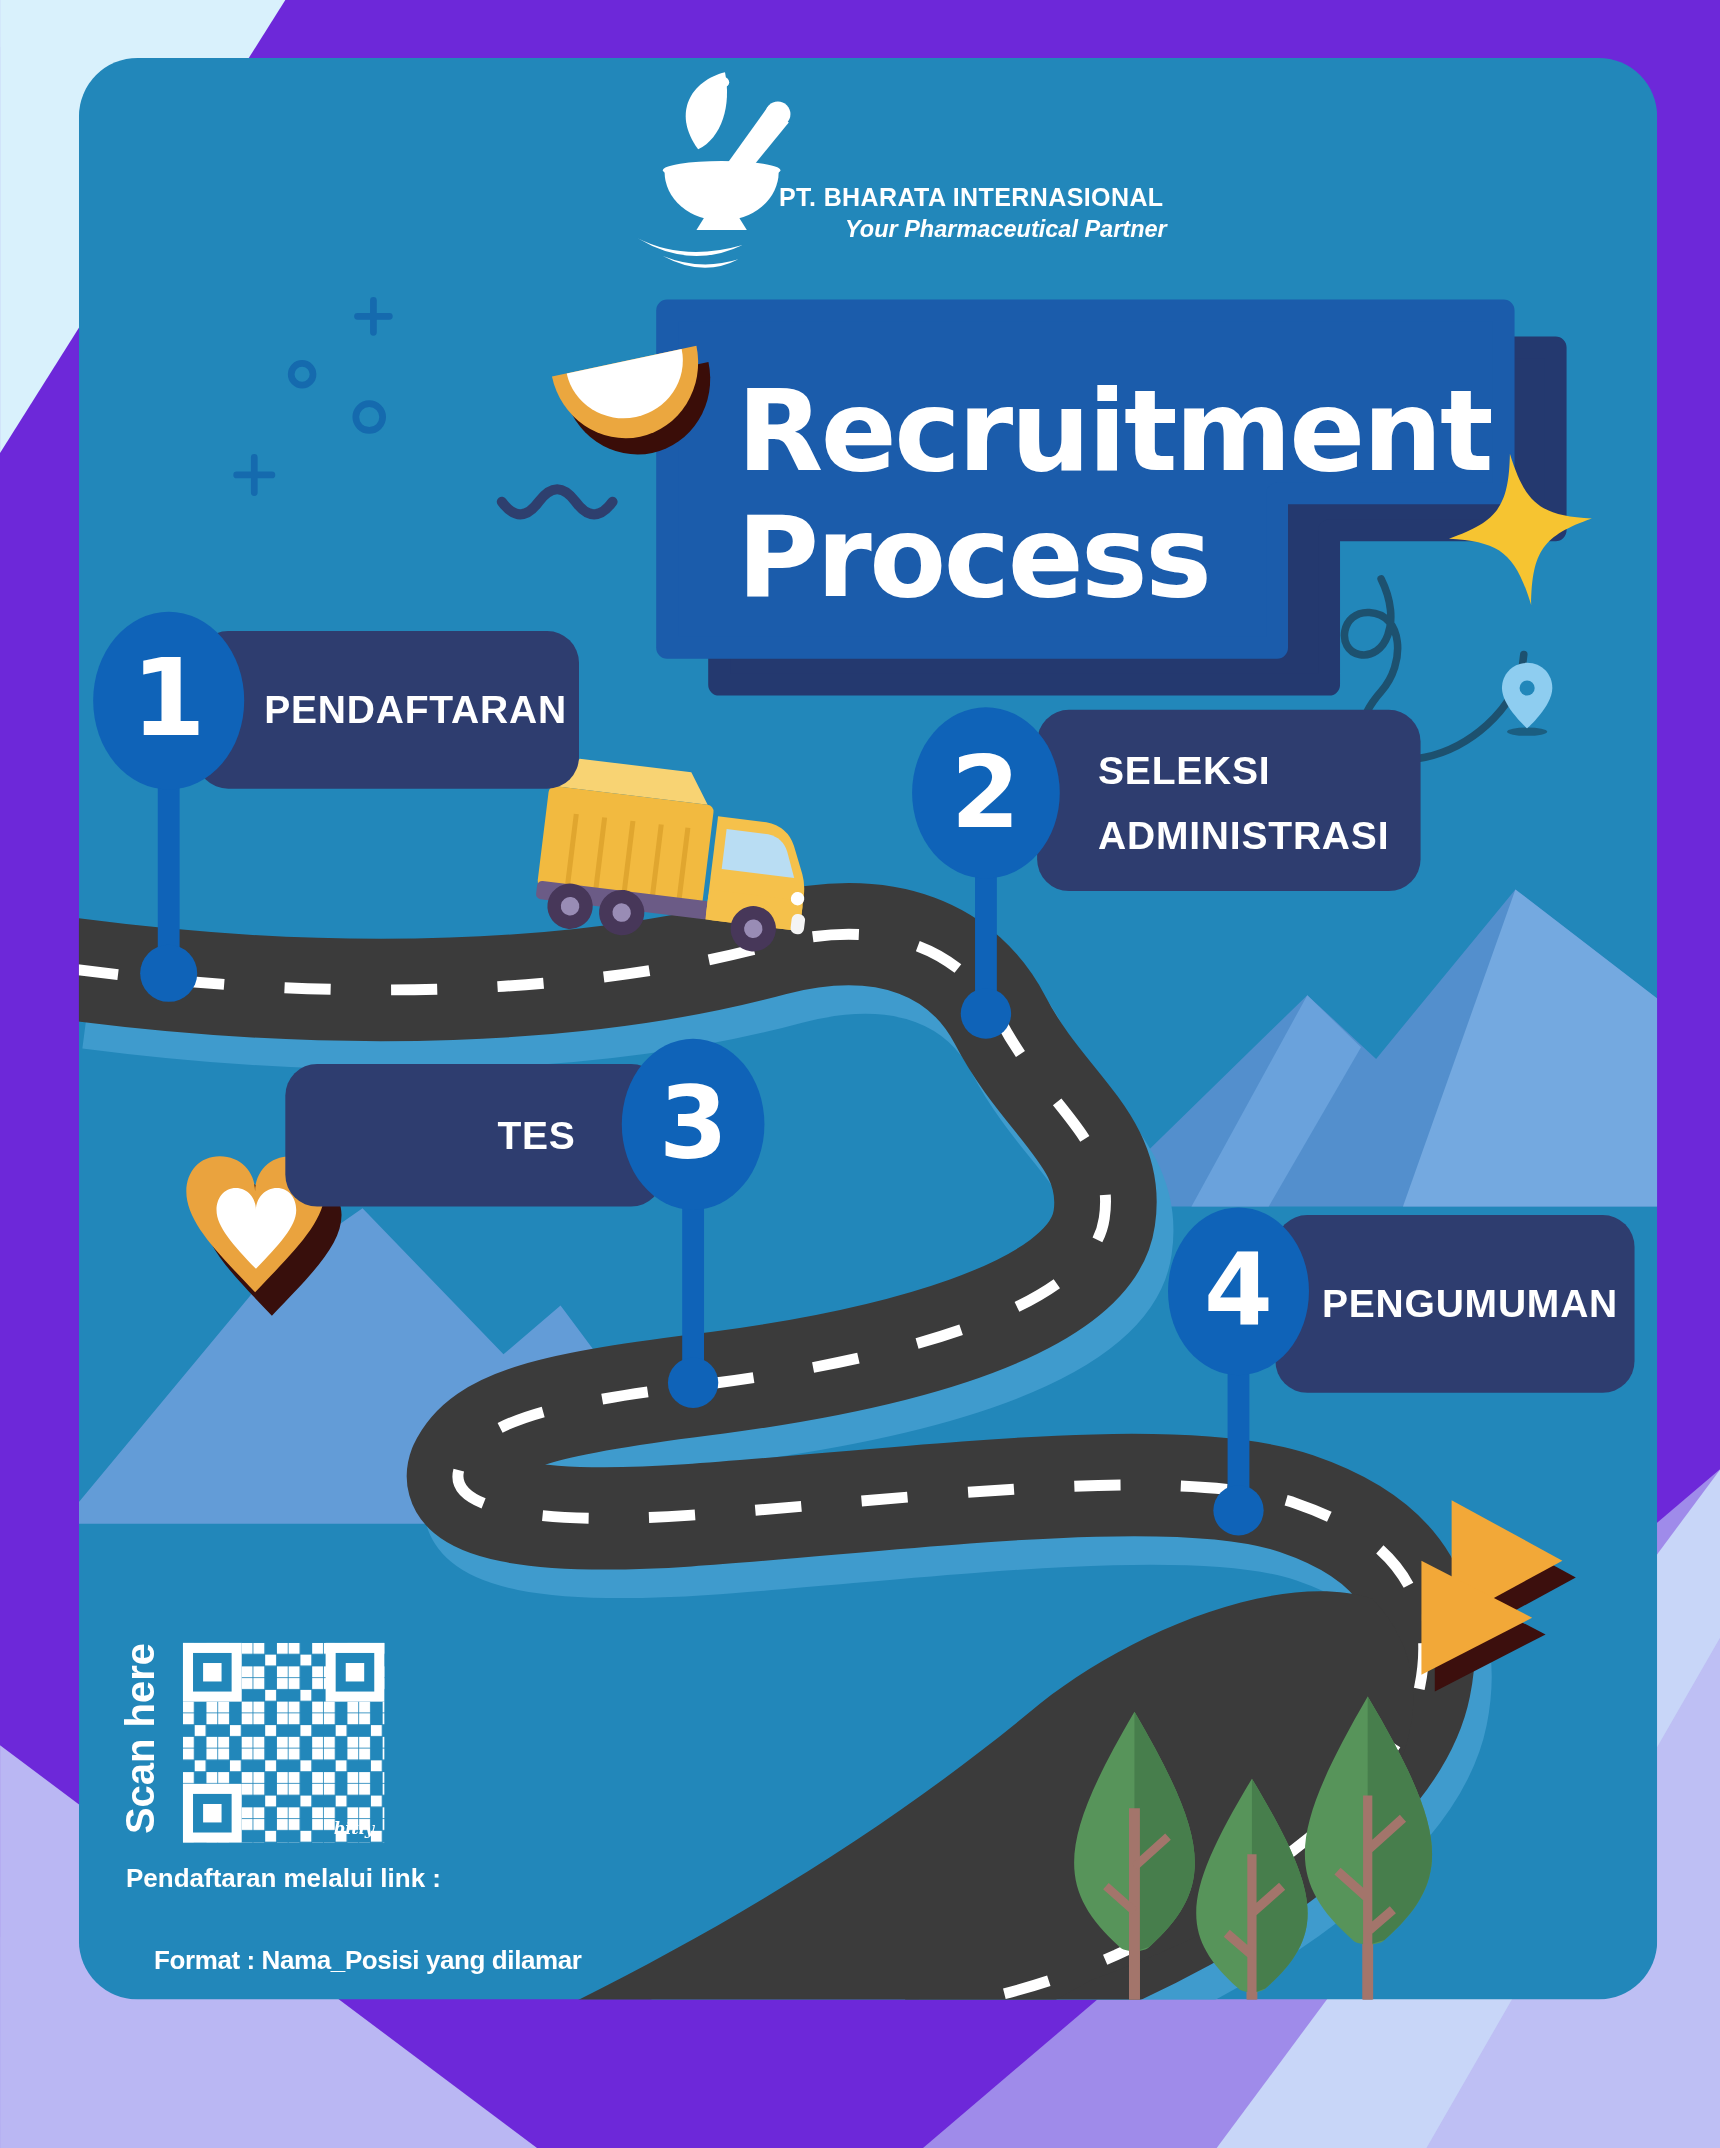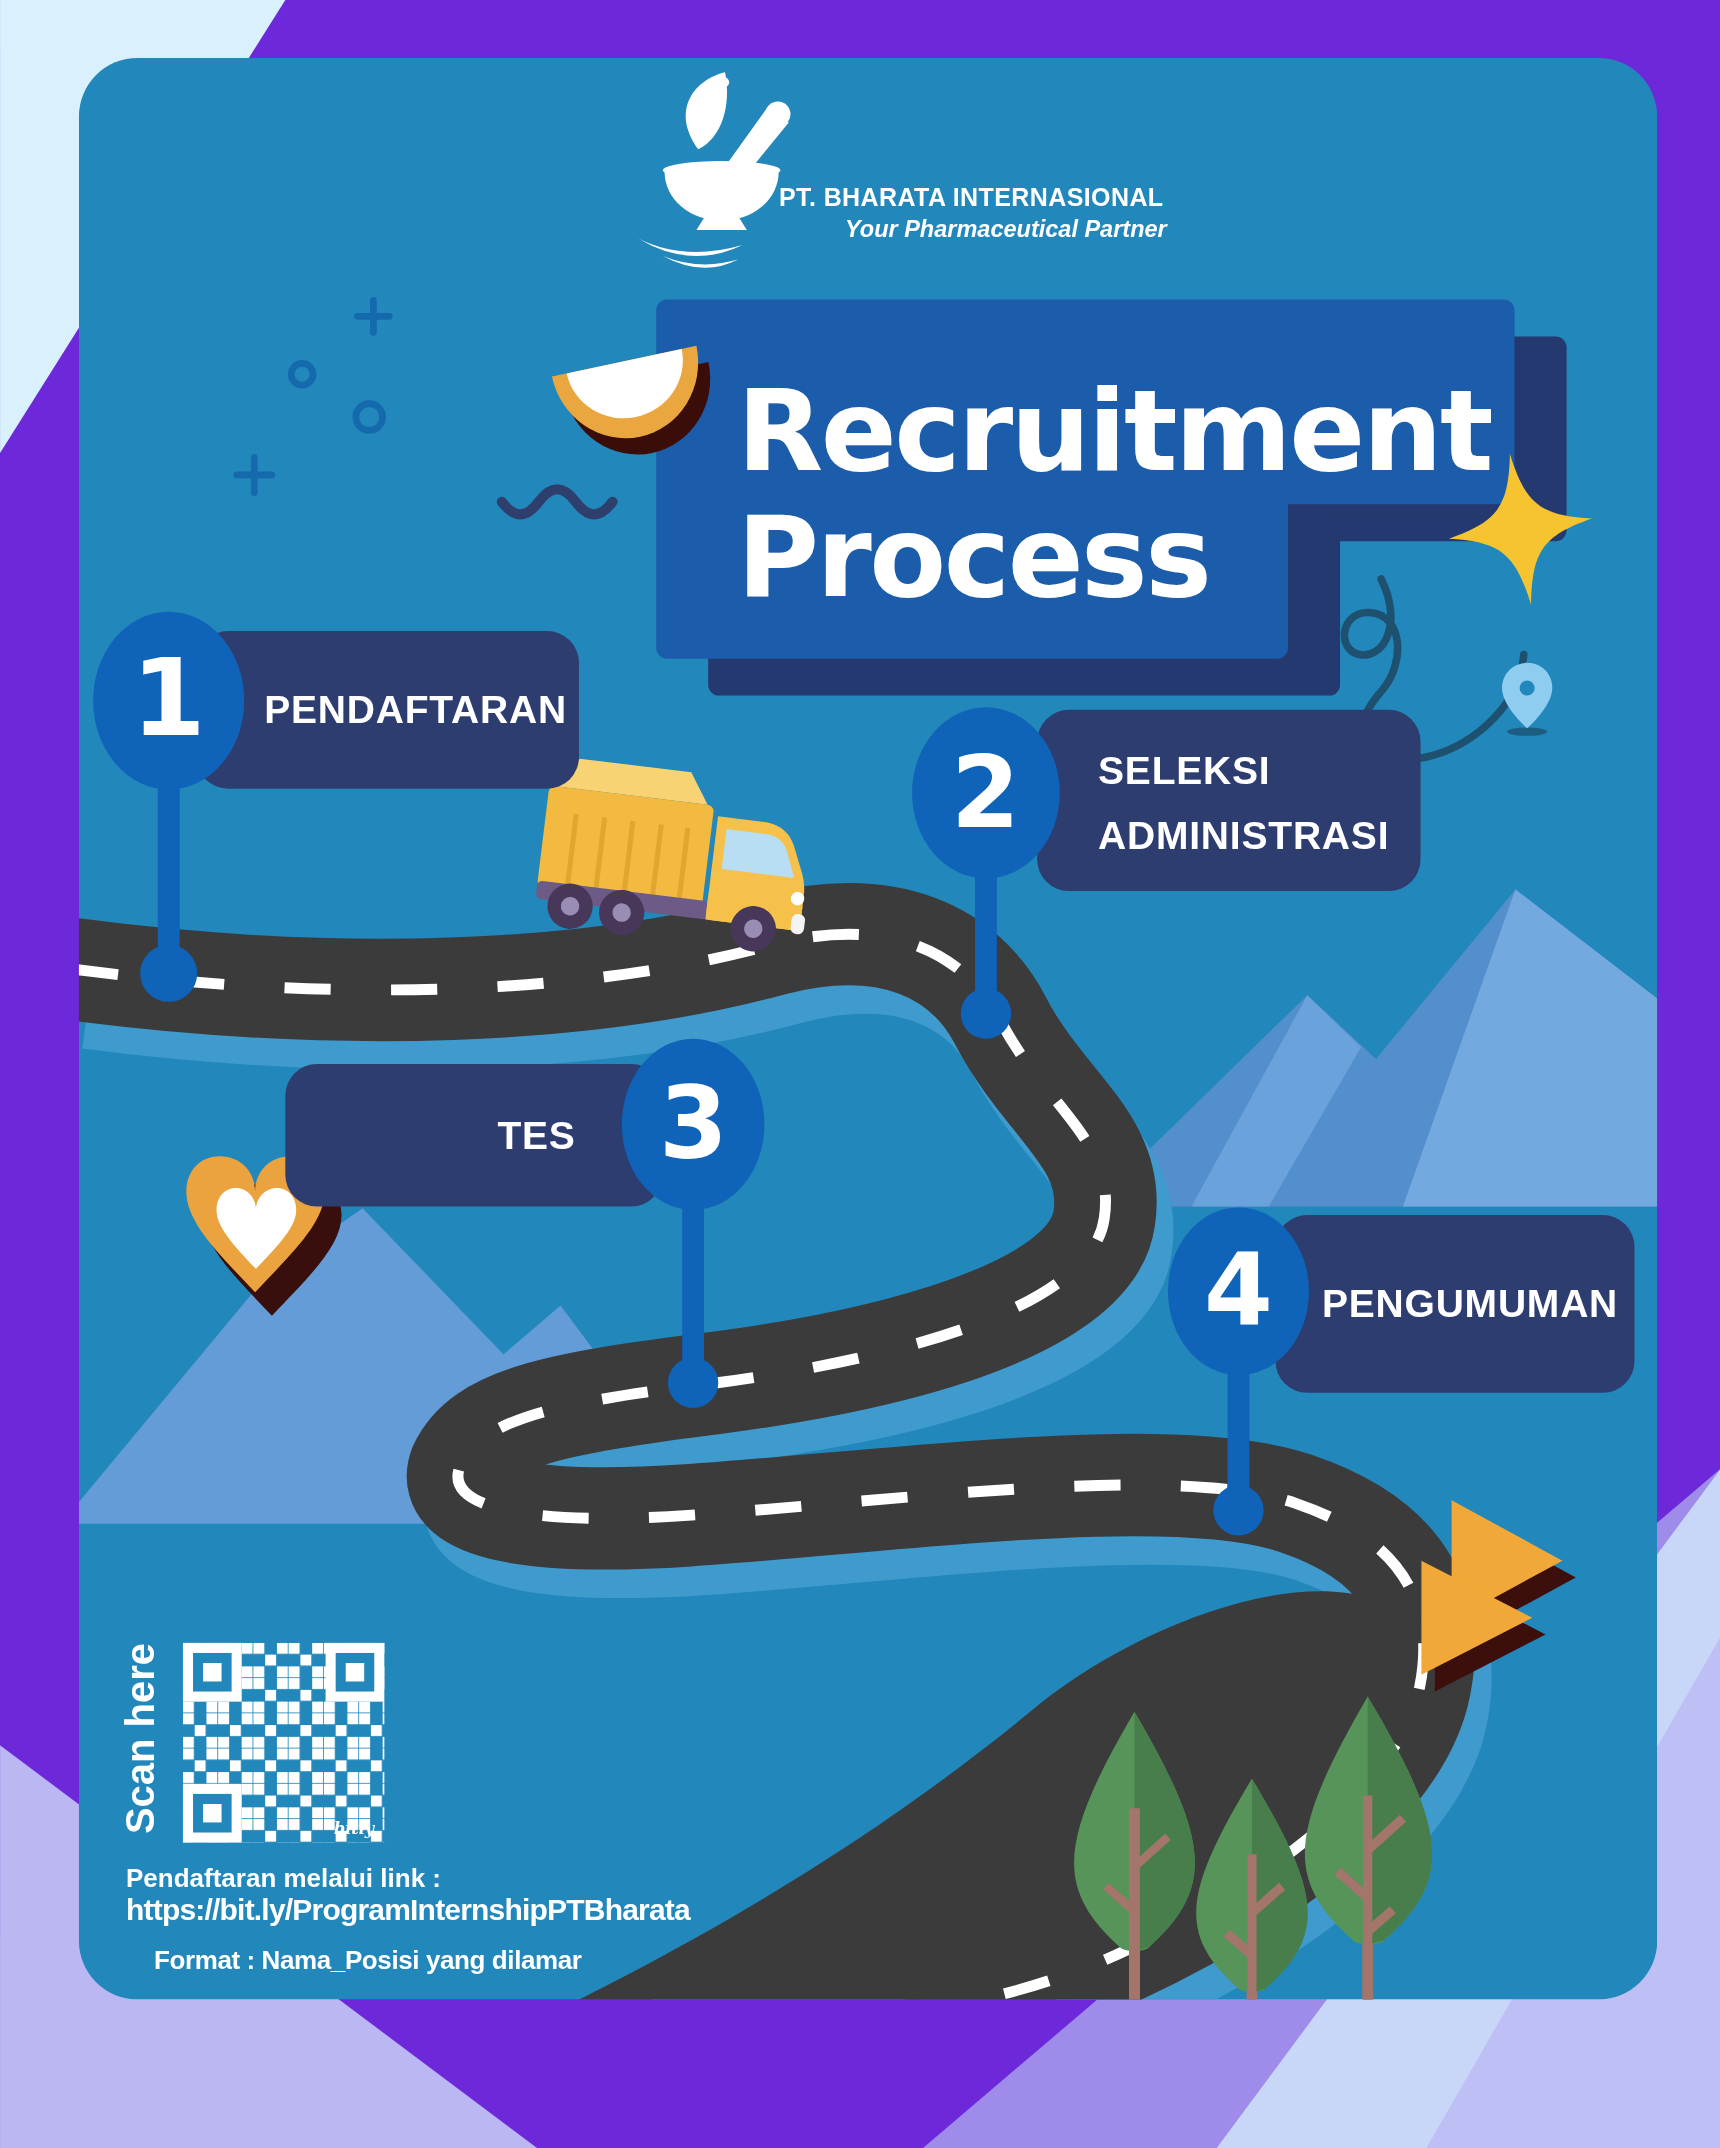--- a/index.html
+++ b/index.html
@@ -259,17 +259,16 @@
   <span style="display:block;">SELEKSI</span>
   <span style="display:block;">ADMINISTRASI</span>
 </div>
 <div class="steplabel lbl3">TES</div>
 <div class="steplabel lbl4">PENGUMUMAN</div>
 
 <div class="txt scanhere">Scan here</div>
 <div class="txt bitly">bitly</div>
 
 <div class="txt f-intro">Pendaftaran melalui link :</div>
-<div class="txt f-link">https://bit.ly/ProgramInternshipPTBharata</div>
 <div class="txt f-format">Format : Nama_Posisi yang dilamar</div>
 
 </div>
 
 
 </body></html>

